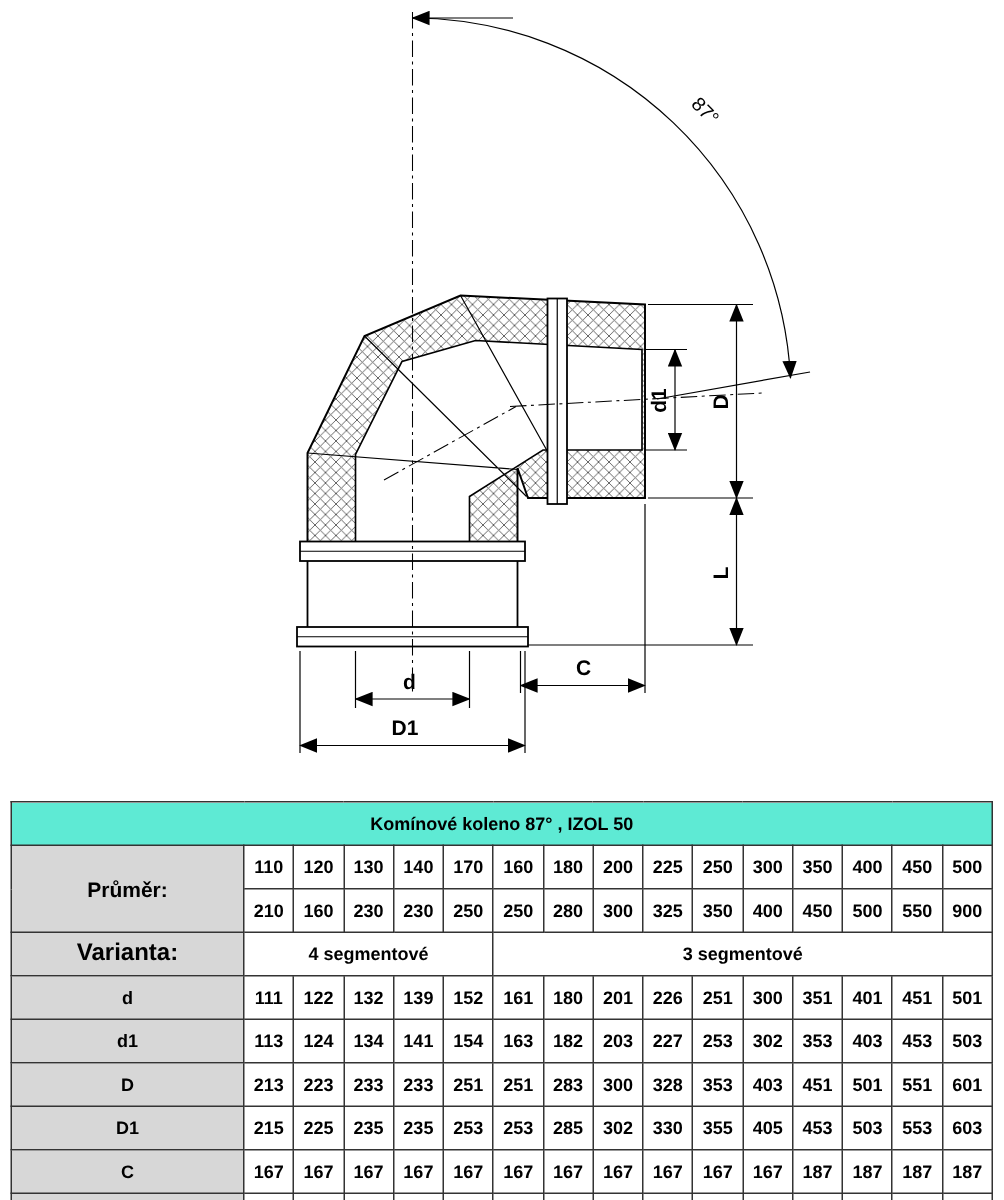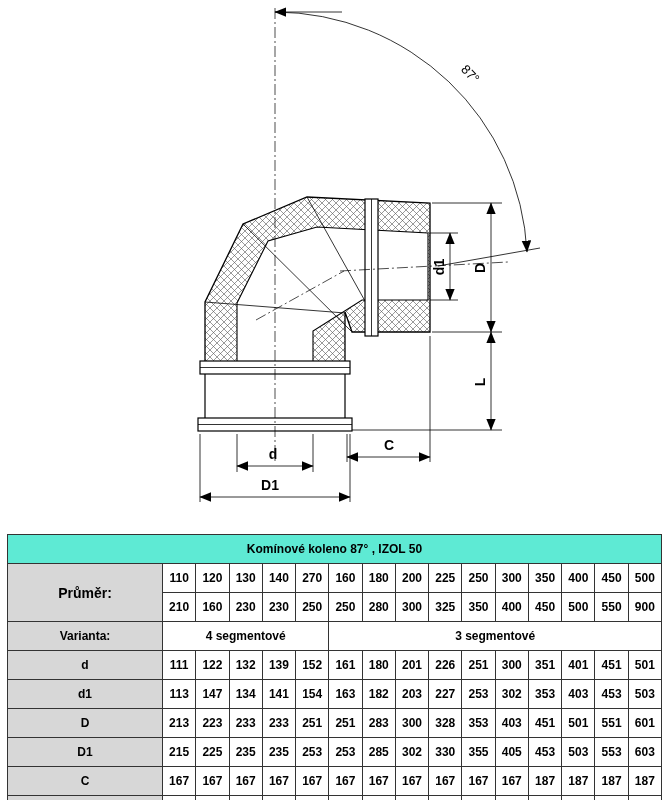--- a/index.html
+++ b/index.html
@@ -6,21 +6,21 @@
   body{width:669px;font-family:"Liberation Sans",sans-serif;color:#000;}
   .page{width:669px;}
   .drawing-wrap{width:669px;height:534px;}
   svg text{font-family:"Liberation Sans",sans-serif;}
   table.dims{border-collapse:collapse;table-layout:fixed;width:655px;margin:0 7px 4px 7px;}
   table.dims td{border:1px solid #333;text-align:center;vertical-align:middle;
     font-weight:bold;font-size:12px;height:28px;padding:0;overflow:hidden;}
   td.title{background:#5eead4;font-size:14px;height:27px;}
   td.label{background:#d7d7d7;font-size:13px;}
   td.label.lg{font-size:14px;}
-  td.label.sm{font-size:12px;}
+  td.label.sm{font-size:16px;}
   td.variant{font-size:12px;margin-top:36px;}
   col.c-label{width:155px;}
 </style>
 </head>
 <body>
 
 <div class="page">
 
   <div class="drawing-wrap">
   <svg width="669" height="534" viewBox="0 0 669 534" xmlns="http://www.w3.org/2000/svg">
@@ -112,21 +112,21 @@
     <tbody>
       <tr>
         <td class="title" colspan="16">Komínové koleno 87° , IZOL 50</td>
       </tr>
       <tr>
         <td class="label lg" rowspan="2">Průměr:</td>
       <td>110</td>
           <td>120</td>
           <td>130</td>
           <td>140</td>
-          <td>270</td>
+          <td>170</td>
           <td>160</td>
           <td>180</td>
           <td>200</td>
           <td>225</td>
           <td>250</td>
           <td>300</td>
           <td>350</td>
           <td>400</td>
           <td>450</td>
           <td>500</td>
@@ -167,21 +167,21 @@
           <td>251</td>
           <td>300</td>
           <td>351</td>
           <td>401</td>
           <td>451</td>
           <td>501</td>
         </tr>
       <tr>
         <td class="label">d1</td>
       <td>113</td>
-          <td>147</td>
+          <td>124</td>
           <td>134</td>
           <td>141</td>
           <td>154</td>
           <td>163</td>
           <td>182</td>
           <td>203</td>
           <td>227</td>
           <td>253</td>
           <td>302</td>
           <td>353</td>

